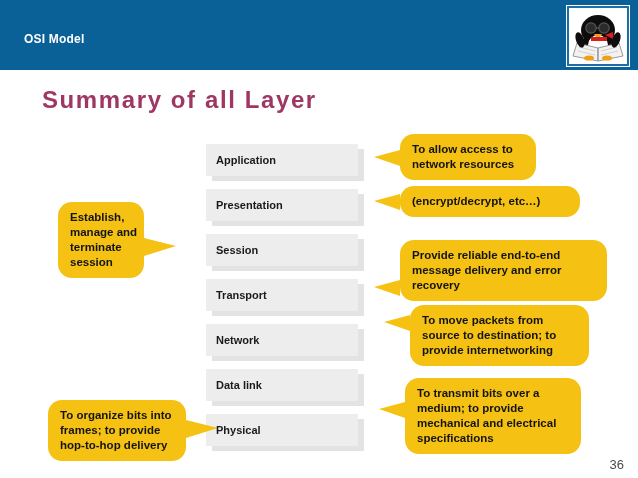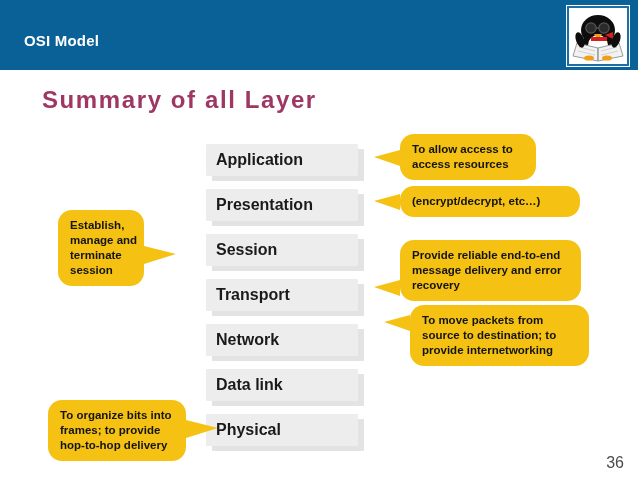--- a/index.html
+++ b/index.html
@@ -25,21 +25,21 @@
     left: 0;
     top: 0;
     width: 638px;
     height: 70px;
     background: #0a6197;
   }
   .header-title {
     position: absolute;
     left: 24px;
     top: 32px;
-    font-size: 15px;
+    font-size: 12px;
     font-weight: bold;
     color: #ffffff;
     letter-spacing: 0.2px;
     white-space: nowrap;
   }
 
   
   .logo-frame {
     position: absolute;
     left: 566px;
@@ -97,21 +97,21 @@
     height: 32px;
     background: #ededed;
     border-radius: 1px;
   }
   .layer-box .layer-label {
     position: absolute;
     left: 10px;
     top: 0;
     height: 32px;
     line-height: 32px;
-    font-size: 16px;
+    font-size: 11px;
     font-weight: bold;
     color: #1a1a1a;
     white-space: nowrap;
     z-index: 2;
   }
 
   
   .callout {
     position: absolute;
     background: #f5c213;
@@ -144,21 +144,21 @@
     border-style: solid;
     border-width: 8px 0 10px 32px;
     border-color: transparent transparent transparent #f5c213;
   }
 
   
   .page-number {
     position: absolute;
     right: 14px;
     bottom: 6px;
-    font-size: 16px;
+    font-size: 13px;
     color: #4c4c4c;
   }
 </style>
 </head>
 <body>
 
 <div class="slide">
 
   <div class="header-bar"></div>
   <div class="header-title">OSI Model</div>
@@ -234,53 +234,60 @@
     <div class="layer-box">
       <div class="plate-back"></div>
       <div class="plate-front"></div>
       <div class="layer-label">Physical</div>
     </div>
   </div>
 
   <div class="callout" style="left:400px; top:134px; width:136px;">
     <div class="tail-left" style="top:16px;"></div>
     <div class="line">To allow access to</div>
-    <div class="line">access resources</div>
+    <div class="line">network resources</div>
   </div>
 
   <div class="callout" style="left:400px; top:186px; width:180px;">
     <div class="tail-left" style="top:8px;"></div>
     <div class="line">(encrypt/decrypt, etc…)</div>
   </div>
 
-  <div class="callout" style="left:58px; top:210px; width:86px;">
+  <div class="callout" style="left:58px; top:202px; width:86px;">
     <div class="tail-right" style="top:36px;"></div>
     <div class="line">Establish,</div>
     <div class="line">manage and</div>
     <div class="line">terminate</div>
     <div class="line">session</div>
   </div>
 
-  <div class="callout" style="left:400px; top:240px; width:181px;">
+  <div class="callout" style="left:400px; top:240px; width:207px;">
     <div class="tail-left" style="top:40px;"></div>
     <div class="line">Provide reliable end-to-end</div>
     <div class="line">message delivery and error</div>
     <div class="line">recovery</div>
   </div>
 
   <div class="callout" style="left:410px; top:305px; width:179px;">
     <div class="tail-left" style="top:10px;"></div>
     <div class="line">To move packets from</div>
     <div class="line">source to destination; to</div>
     <div class="line">provide internetworking</div>
   </div>
 
   <div class="callout" style="left:48px; top:355px; width:138px;margin-top:45px;">
     <div class="tail-right" style="top:20px;"></div>
     <div class="line">To organize bits into</div>
     <div class="line">frames; to provide</div>
     <div class="line">hop-to-hop delivery</div>
   </div>
 
+  <div class="callout" style="left:405px; top:378px; width:176px;">
+    <div class="tail-left" style="top:24px;"></div>
+    <div class="line">To transmit bits over a</div>
+    <div class="line">medium; to provide</div>
+    <div class="line">mechanical and electrical</div>
+    <div class="line">specifications</div>
+  </div>
 
   <div class="page-number">36</div>
 
 </div>
 
 </body></html>

